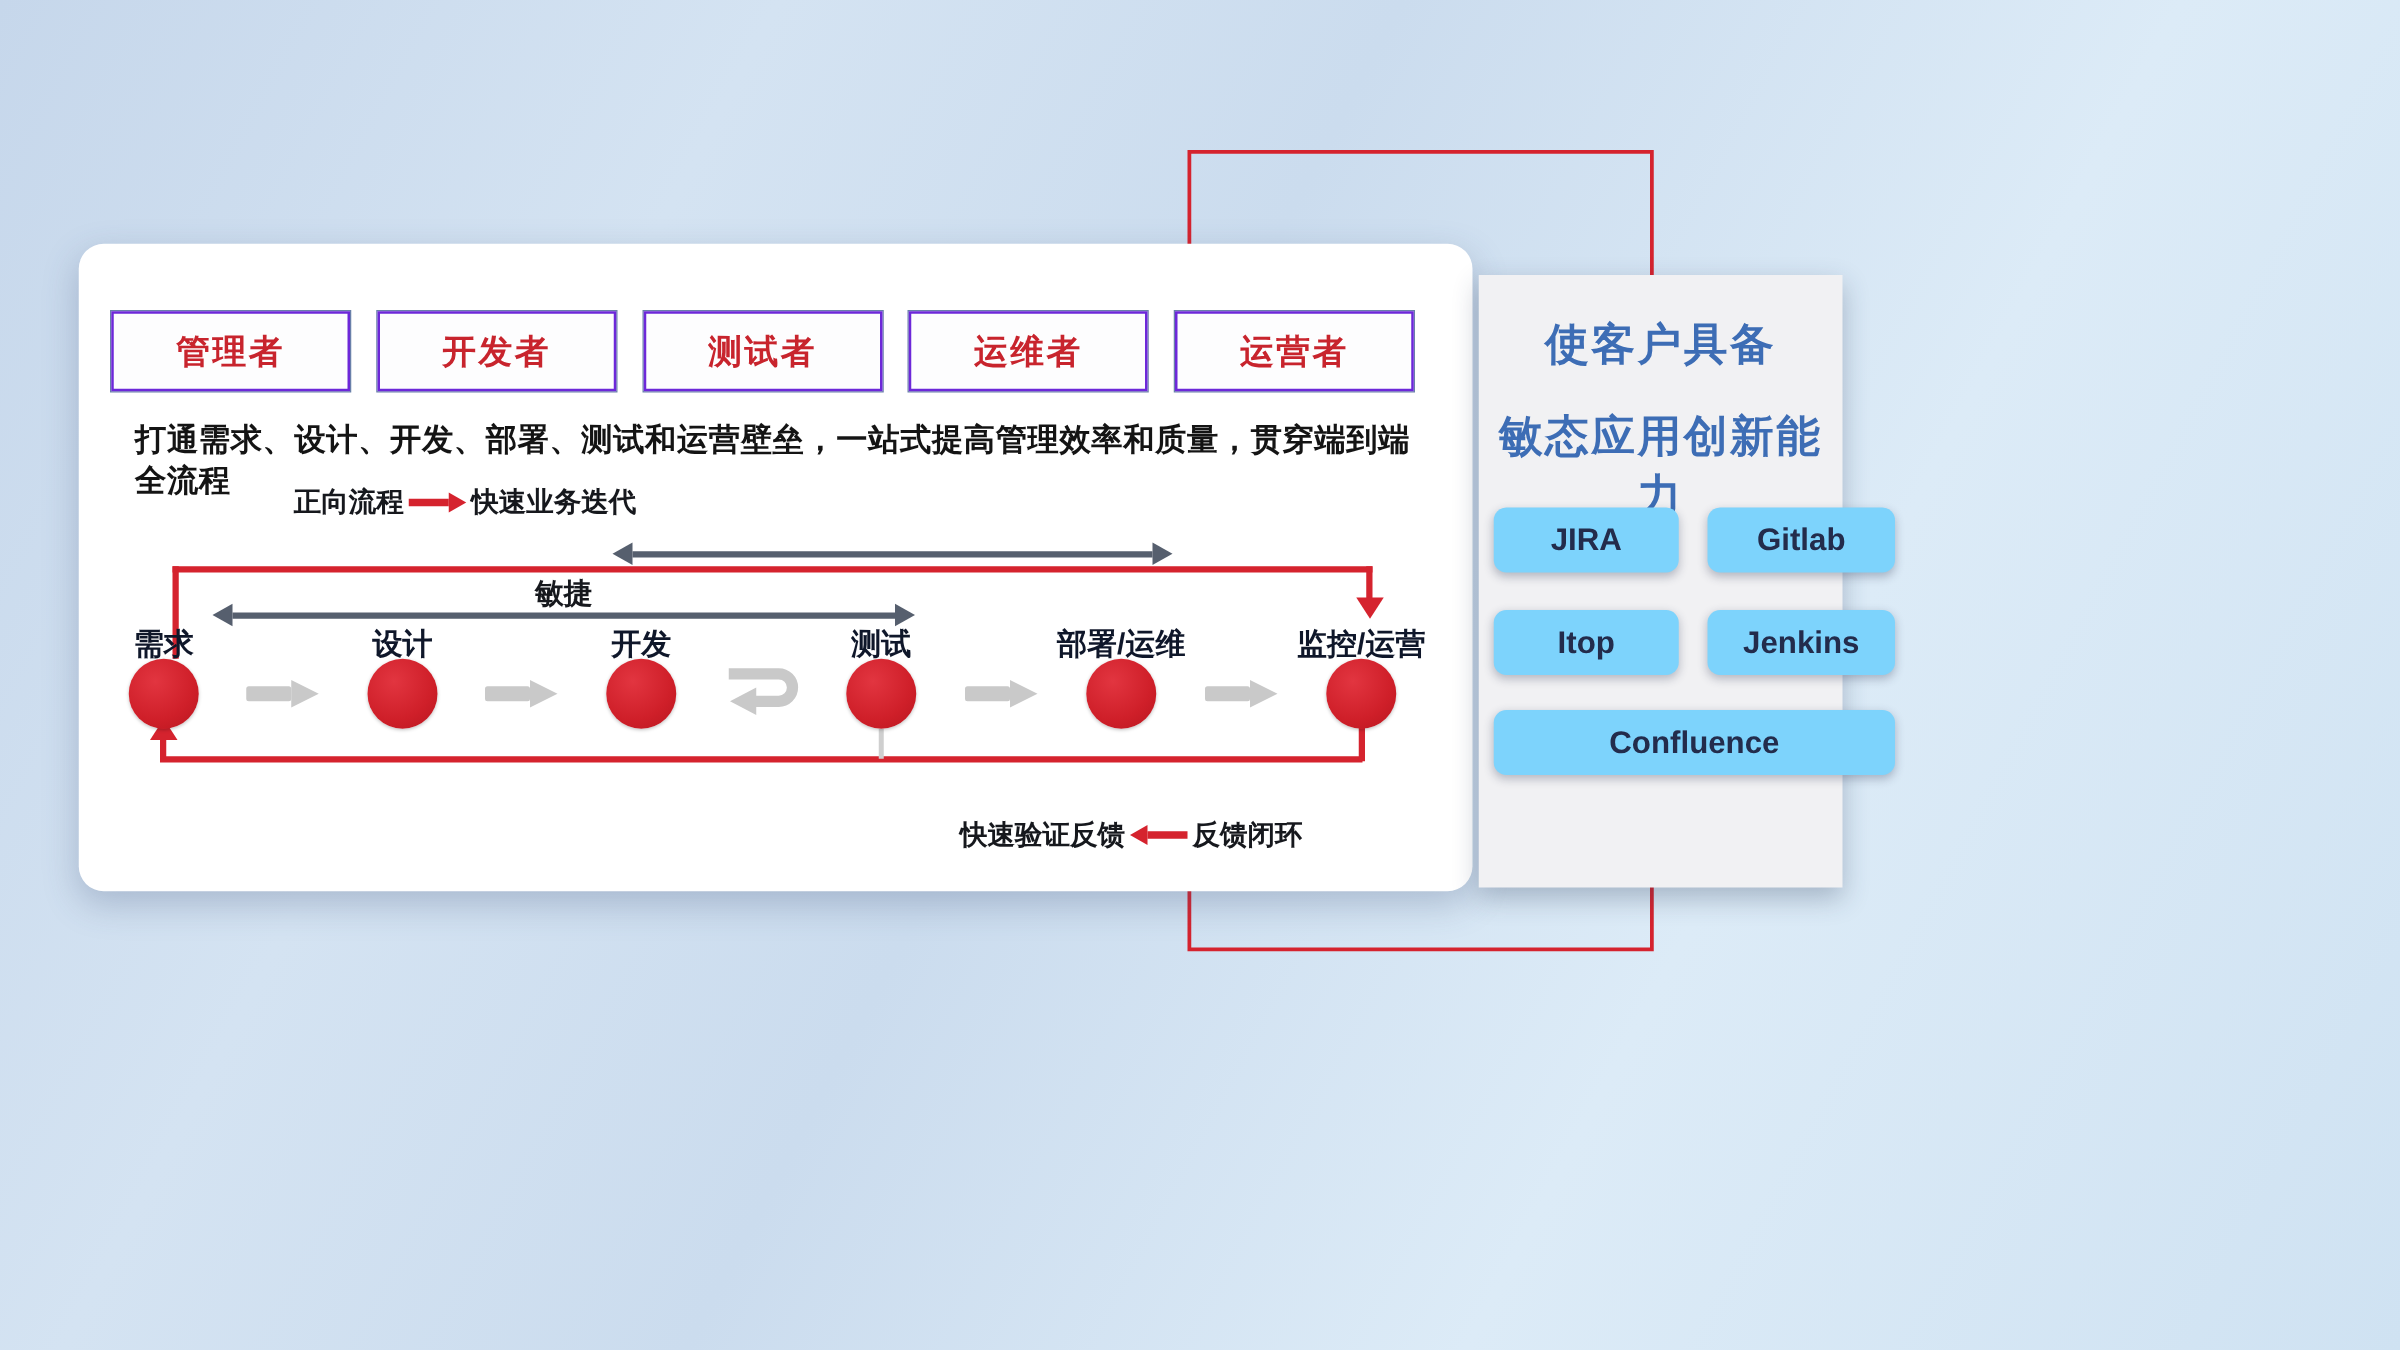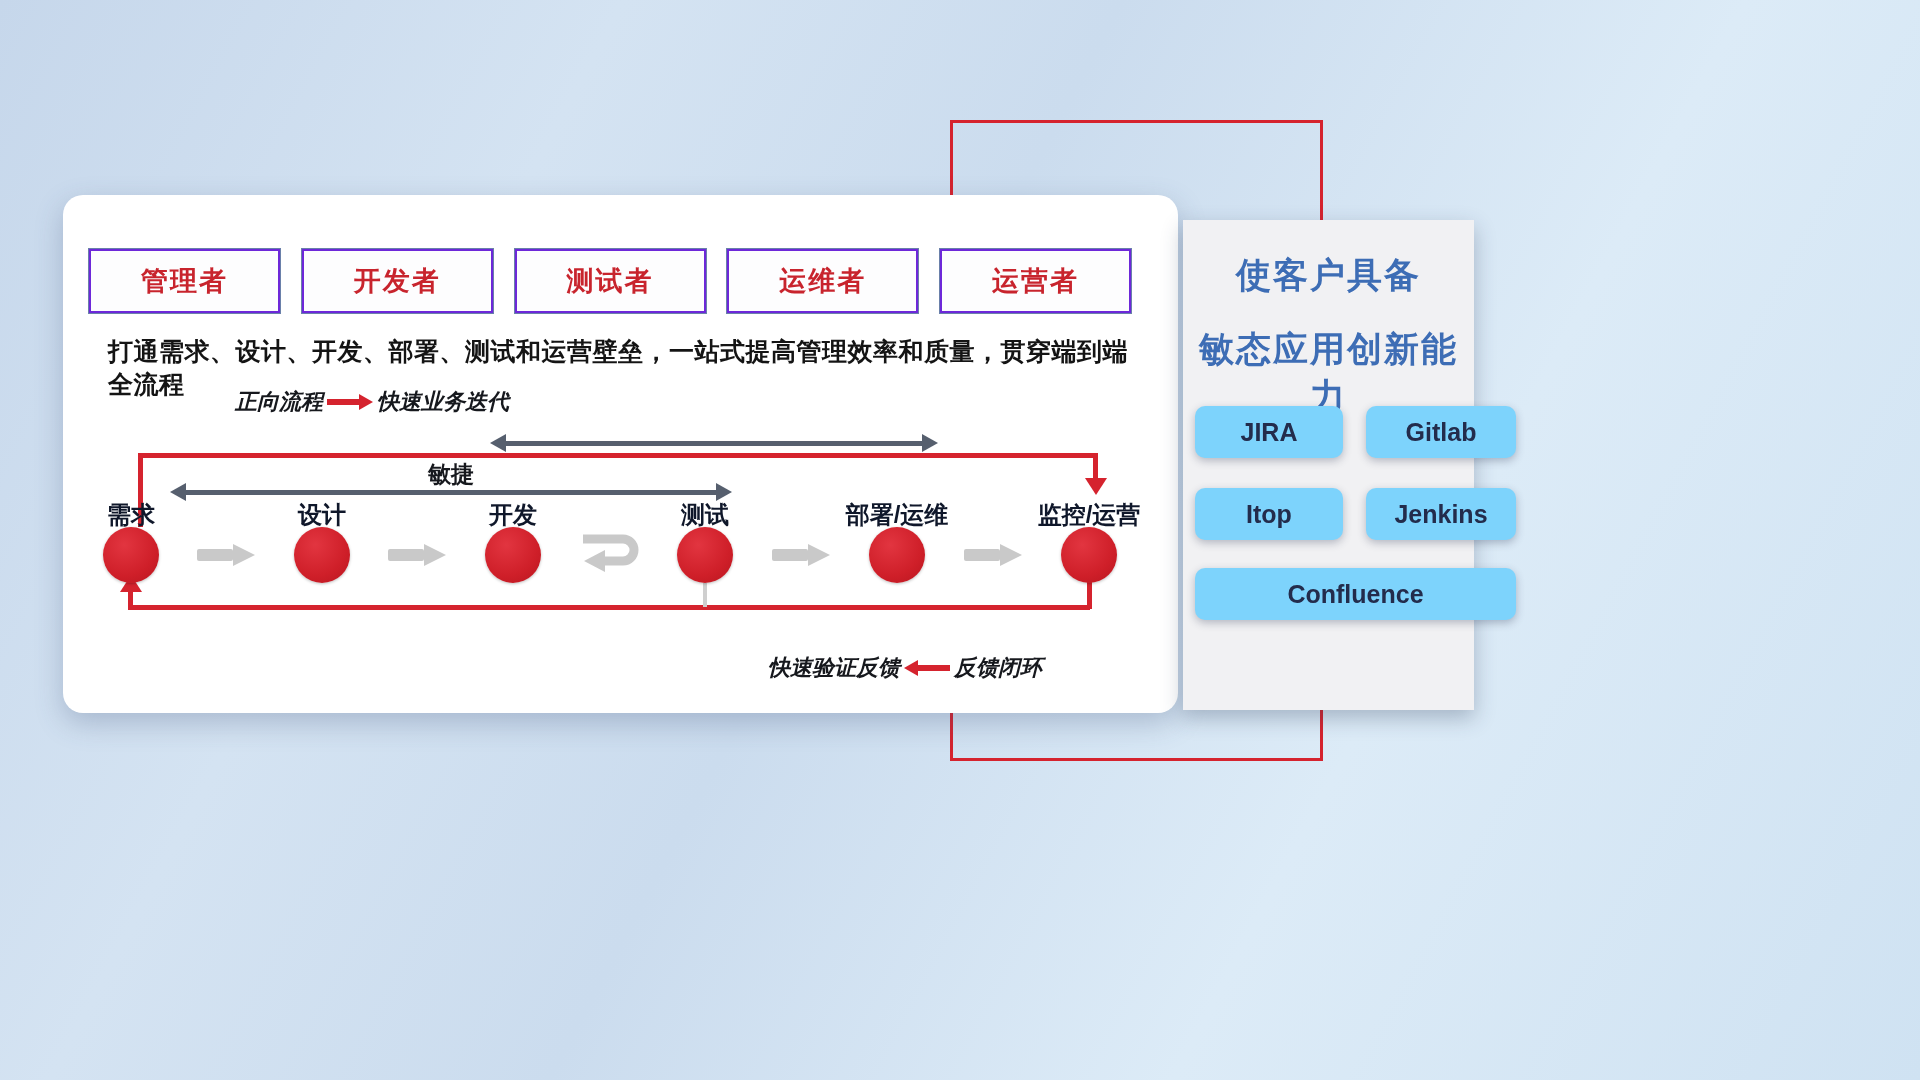--- a/index.html
+++ b/index.html
@@ -23,21 +23,21 @@
   .roles-row { position:absolute; left:26px; top:54px; width:1042px; height:64px;
     display:flex; justify-content:space-between; }
   .role-box { width:191px; height:64px; display:flex; align-items:center; justify-content:center;
     background:#fdfdfe; border:2px solid #6d28d9; box-shadow:0 0 0 1px #6a80aa;
     color:#c8242d; font-size:27px; font-weight:bold; letter-spacing:2px; }
 
   .subtitle { position:absolute; left:45px; top:140px; width:1040px;
     font-size:25px; font-weight:bold; color:#141414; letter-spacing:.5px; }
 
   .legend { position:absolute; display:flex; align-items:center; gap:4px;
-    font-size:22px; font-weight:bold; color:#16181d;font-style:italic; }
+    font-size:22px; font-weight:bold; color:#16181d; }
   .legend-forward { left:172px; top:192px; }
   .legend-feedback { left:705px; top:458px; }
 
   .arrow-ico { display:inline-flex; align-items:center; }
   .shaft-red { width:32px; height:6px; background:#d5232e; }
   .head-red-r { width:0; height:0; border-top:8px solid transparent; border-bottom:8px solid transparent; border-left:14px solid #d5232e; }
   .head-red-l { width:0; height:0; border-top:8px solid transparent; border-bottom:8px solid transparent; border-right:14px solid #d5232e; }
 
   
   .rl { position:absolute; background:#d5232e; }

